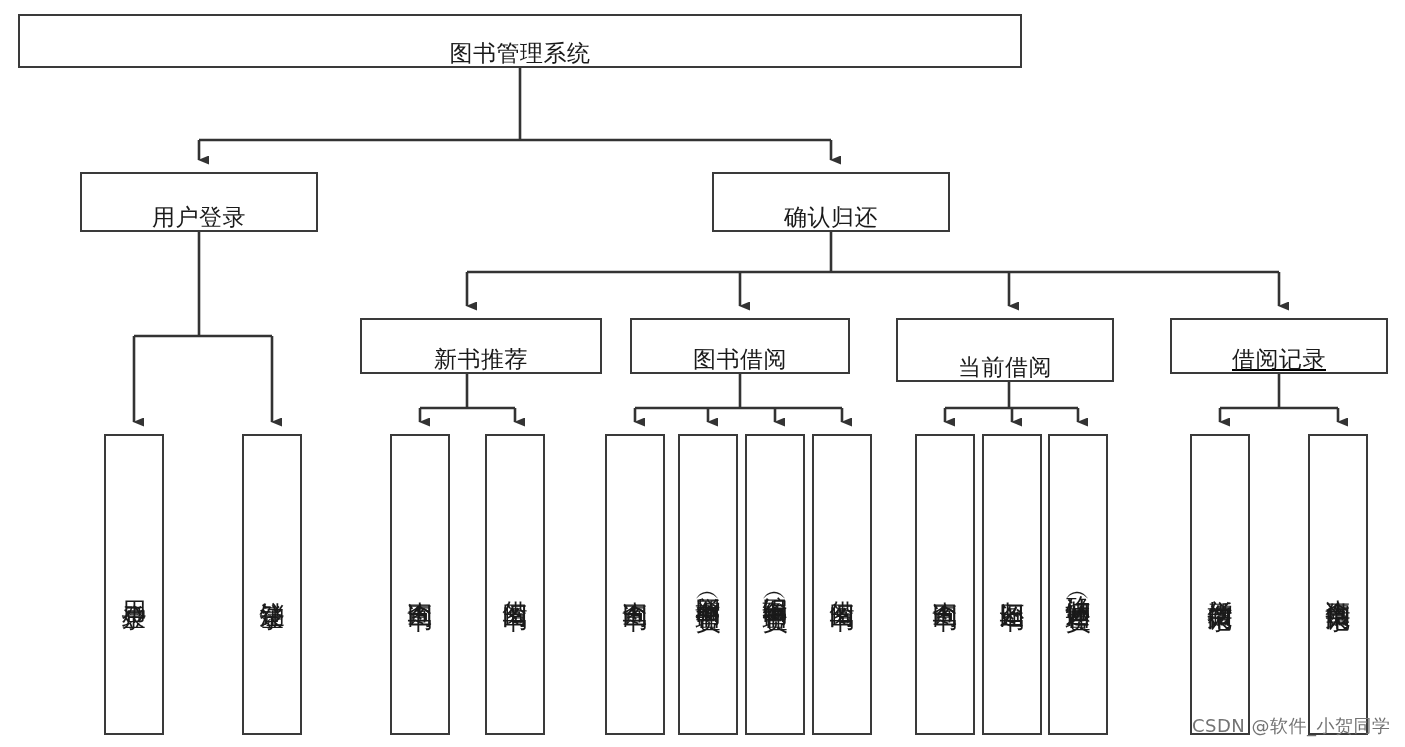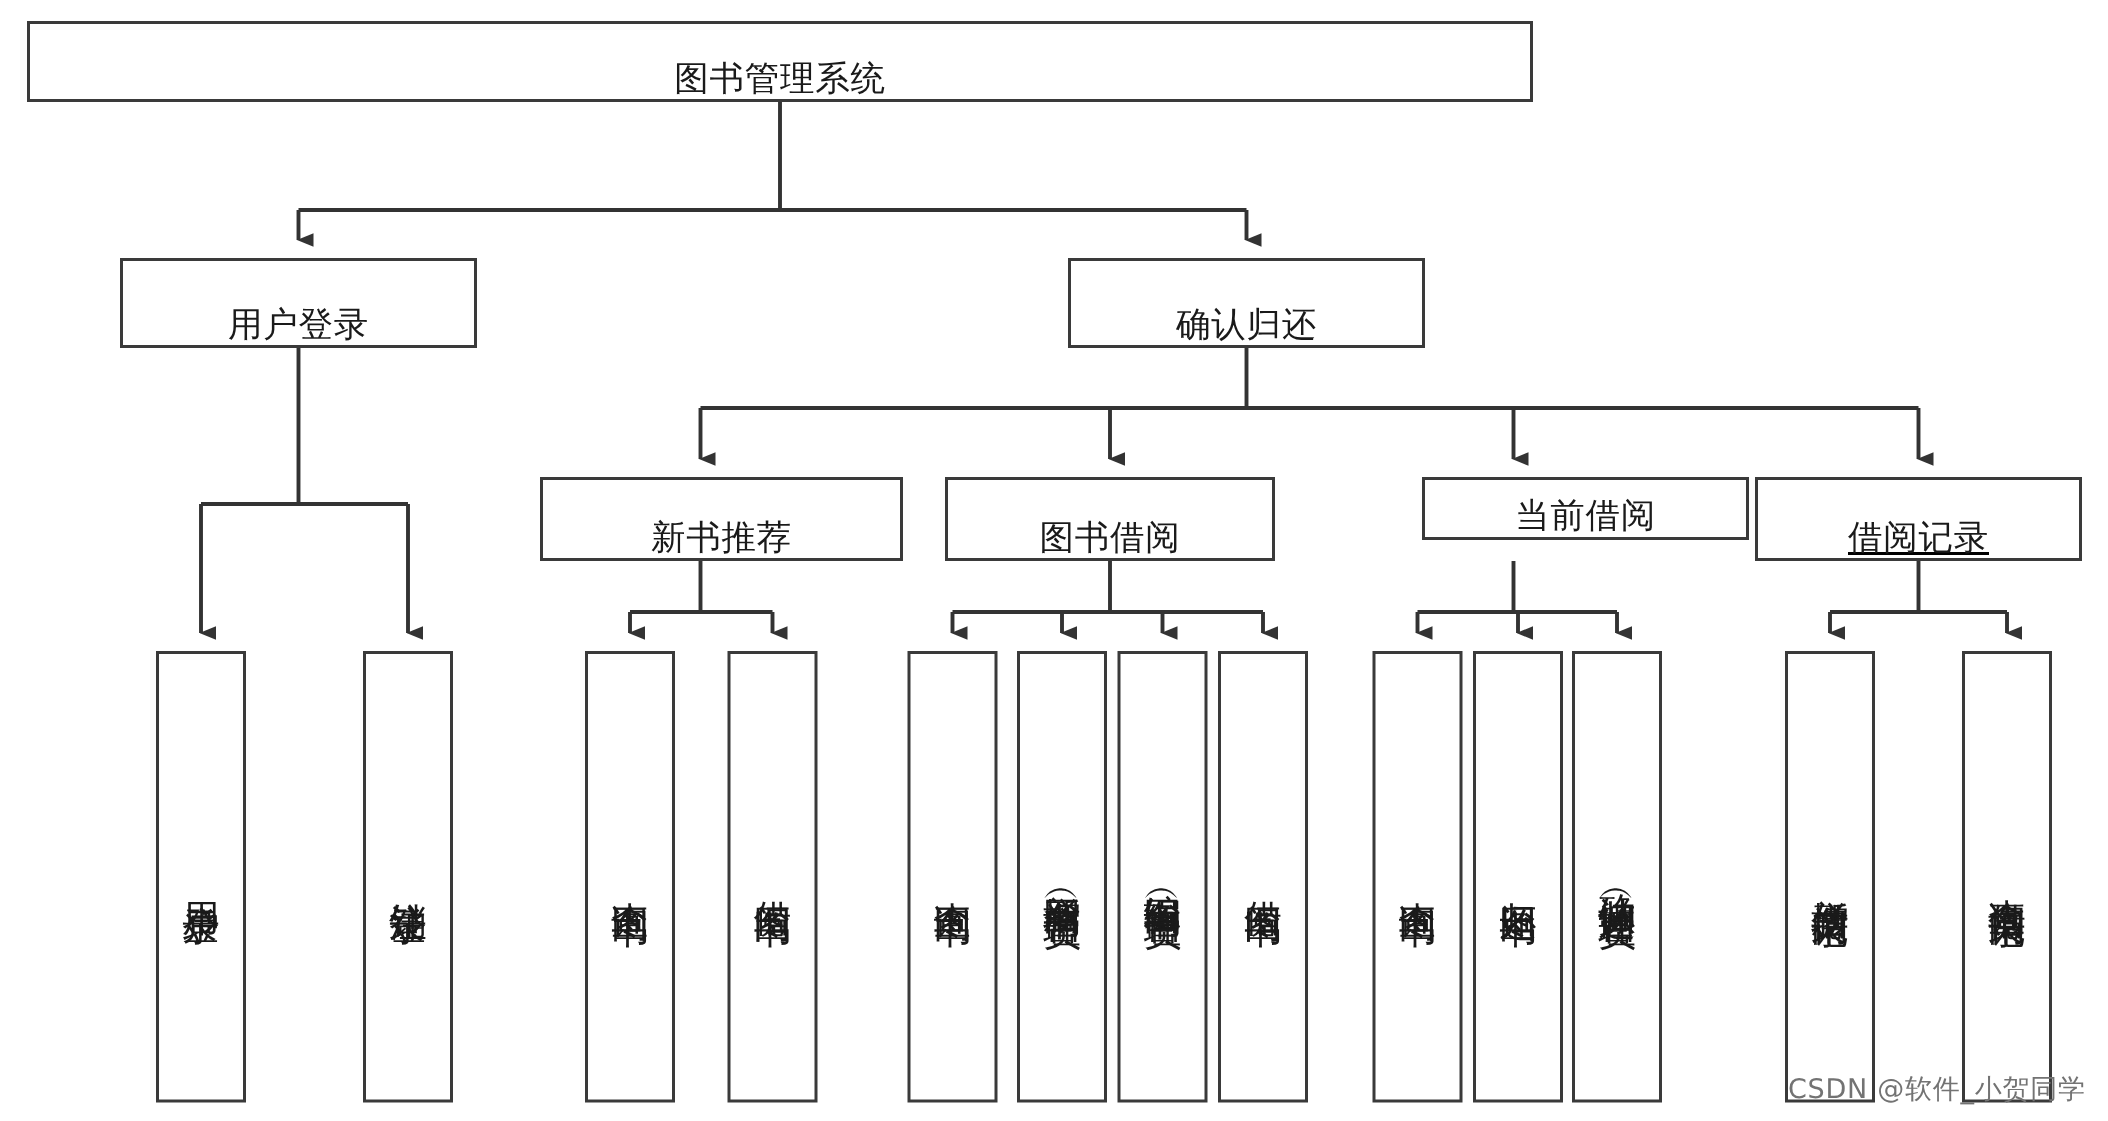--- a/index.html
+++ b/index.html
@@ -124,21 +124,21 @@
       </div>
       <div class="node-box node-h" style="left: 712px; top: 172px; width: 238px; height: 60px;">
         <span class="node-label">确认归还</span>
       </div>
       <div class="node-box node-h" style="left: 360px; top: 318px; width: 242px; height: 56px;">
         <span class="node-label">新书推荐</span>
       </div>
       <div class="node-box node-h" style="left: 630px; top: 318px; width: 220px; height: 56px;">
         <span class="node-label">图书借阅</span>
       </div>
-      <div class="node-box node-h" style="left: 948px; top: 318px; width: 218px; height: 42px; font-family: Liberation Mono, monospace;">
+      <div class="node-box node-h" style="left: 896px; top: 318px; width: 218px; height: 64px;">
         <span class="node-label">当前借阅</span>
       </div>
       <div class="node-box node-h" style="left: 1170px; top: 318px; width: 218px; height: 56px; text-decoration: underline;">
         <span class="node-label">借阅记录</span>
       </div>
       <div class="node-box node-v" style="left: 104px; top: 434px; width: 60px; height: 301px;">
         <span class="node-label">用户登录</span>
       </div>
       <div class="node-box node-v" style="left: 242px; top: 434px; width: 60px; height: 301px;">
         <span class="node-label">注销登录</span>

